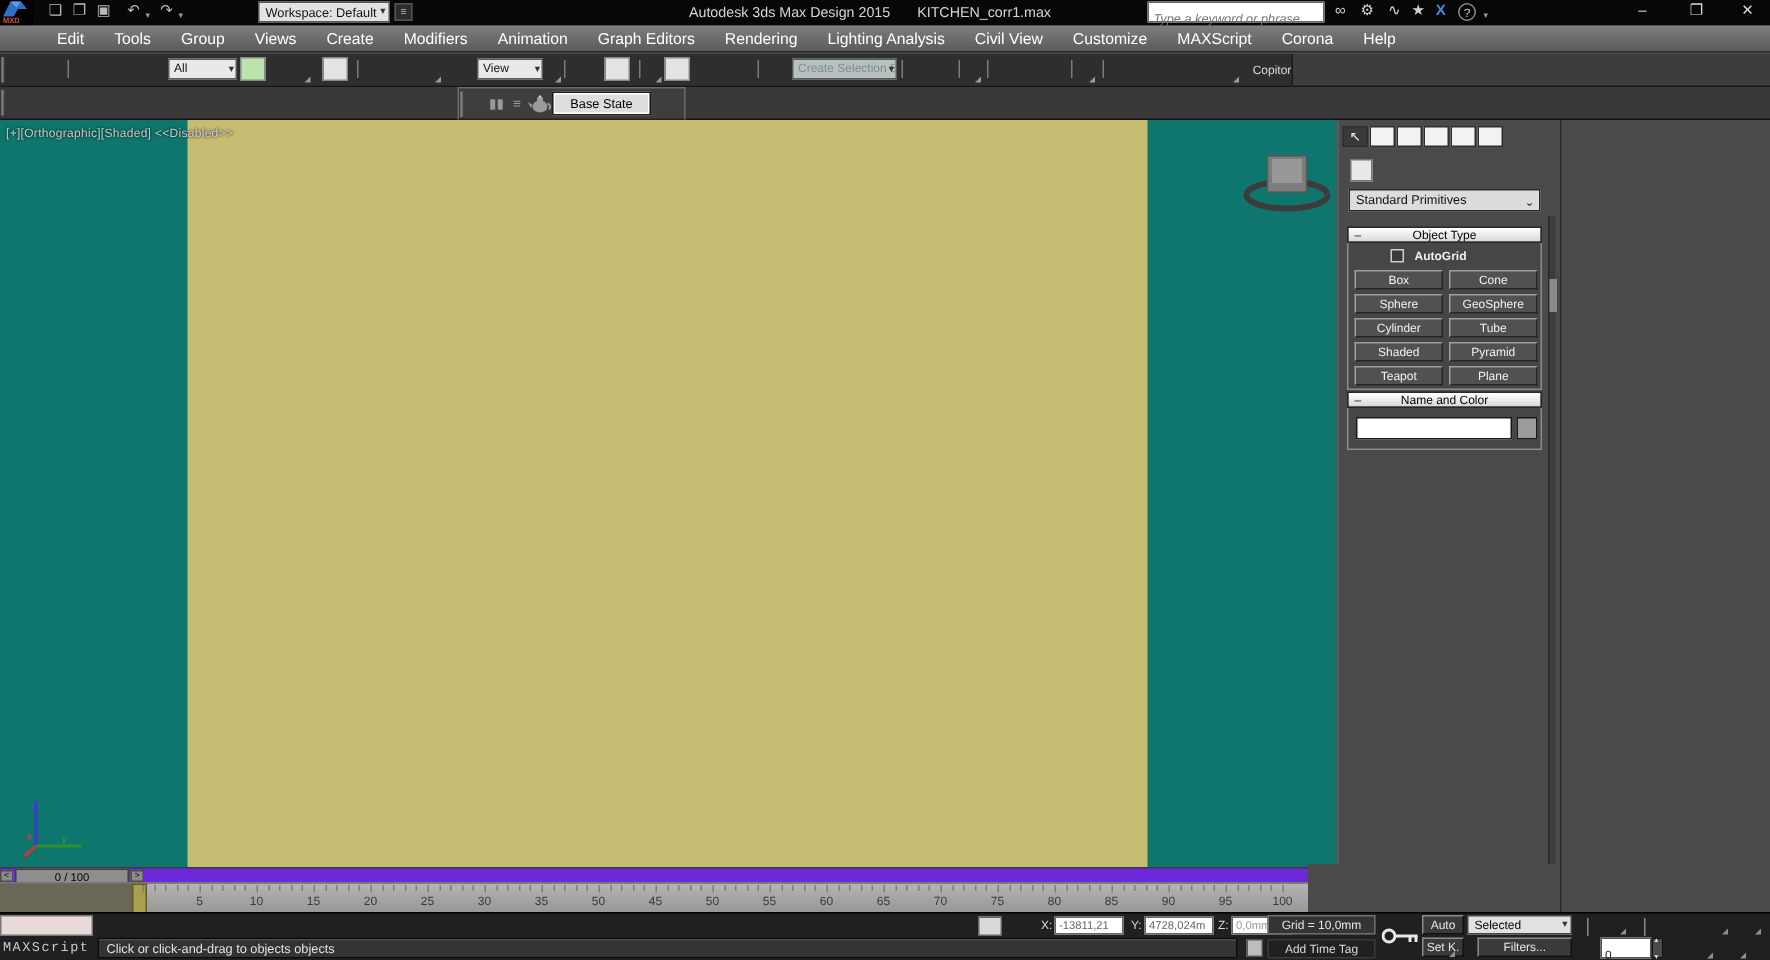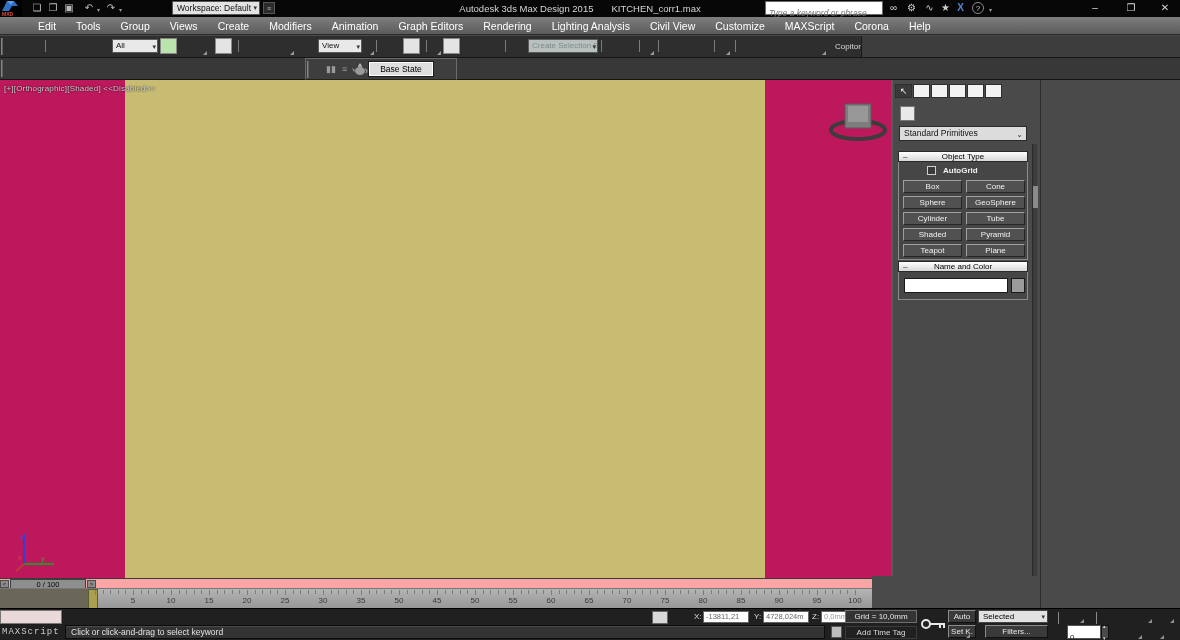--- a/index.html
+++ b/index.html
@@ -46,21 +46,21 @@
   .copitor{position:absolute;left:800px;top:3px;width:96px;height:15px;color:#d9d9d9;font-size:8px;text-align:center;line-height:15px;}
 
   
   .toolbar2{left:0;top:57px;width:1180px;height:23px;background:#383838;border-top:1px solid #161616;border-bottom:1px solid #141414;}
   .t2-panel{position:absolute;left:305px;top:0;width:152px;height:22px;background:#3e3e3e;border:1px solid #6a6a6a;border-bottom-color:#222;}
   .basestate-btn{position:absolute;left:62px;top:2px;width:66px;height:16px;background:#dedede;border:1px solid #1c1c1c;
                  box-shadow:inset 0 0 0 1px #fff;color:#000;font-size:8.5px;text-align:center;line-height:15px;}
   .t2-icon{position:absolute;top:4px;color:#9a9a9a;font-size:9px;line-height:13px;}
 
   
-  .viewport{left:0;top:80px;width:891px;height:498px;background:#be185d;}
+  .viewport{left:0;top:80px;width:891px;height:498px;background:#0f766e;}
   .vp-plane{position:absolute;left:125px;top:0;width:640px;height:498px;background:#c8bc72;}
   .vp-label{position:absolute;left:4px;top:4px;color:#c9c9c9;font-size:8px;letter-spacing:.2px;text-shadow:0 0 2px #000;}
   .vp-divider{left:891px;top:80px;width:2px;height:528px;background:#5a5a5a;}
 
   
   .cpanel{left:893px;top:80px;width:147px;height:528px;background:#4a4a4a;}
   .cp-tabs{position:absolute;left:2px;top:4px;height:14px;display:flex;gap:1px;}
   .cp-tab{width:17px;height:14px;background:#f2f2f2;border:1px solid #2e2e2e;}
   .cp-tab.selected{background:#3a3a3a;color:#f0f0f0;font-size:9px;line-height:12px;text-align:center;}
   .cp-cat{position:absolute;left:7px;top:26px;width:15px;height:15px;background:#e8e8e8;border:1px solid #777;}
@@ -77,21 +77,21 @@
   .ot-grid{position:absolute;left:4px;top:18px;width:122px;display:grid;grid-template-columns:1fr 1fr;gap:3px 4px;}
   .ot-btn{height:13px;background:#515151;border:1px solid #9e9e9e;border-bottom-color:#262626;border-right-color:#262626;
           color:#f2f2f2;font-size:8px;line-height:11px;text-align:center;font-family:"Liberation Sans",sans-serif;padding:0;}
   .name-input{position:absolute;left:5px;top:6px;width:104px;height:15px;background:#fff;border:1px solid #1a1a1a;}
   .color-swatch{position:absolute;left:112px;top:6px;width:14px;height:15px;background:#9b9b9b;border:1px solid #1a1a1a;}
   .cp-scroll{position:absolute;left:139px;top:64px;width:5px;height:460px;background:#3c3c3c;border-left:1px solid #2a2a2a;}
   .cp-scroll .thumb{position:absolute;left:0;top:42px;width:5px;height:22px;background:#8a8a8a;}
   .right-fill-area{left:1040px;top:80px;width:140px;height:528px;background:#4a4a4a;border-left:1px solid #2b2b2b;}
 
   
-  .timeslider{left:0;top:578px;width:872px;height:10px;background:#fca5a5;border-top:1px solid #3a3a3a;}
+  .timeslider{left:0;top:578px;width:872px;height:10px;background:#6d28d9;border-top:1px solid #3a3a3a;}
   .ts-arrow{position:absolute;top:1px;width:9px;height:8px;background:#8b8b8b;border:1px solid #4d4d4d;font-size:6px;line-height:7px;text-align:center;color:#111;}
   .ts-btn{position:absolute;left:10px;top:0;width:76px;height:10px;background:#8e8e8e;border:1px solid #3f3f3f;
           font-size:7.5px;color:#000;text-align:center;line-height:9px;}
   .trackbar{left:0;top:588px;width:872px;height:20px;background:linear-gradient(#b4b4b4,#979797);border-top:1px solid #777;}
   .tb-darkzone{position:absolute;left:0;top:0;width:88px;height:20px;background:#6b6758;}
   .tb-thumb{position:absolute;left:88px;top:0;width:10px;height:20px;background:#a8a050;border:1px solid #5e5a2e;}
   .tb-tick{position:absolute;top:1px;width:1px;height:4px;background:#7c7c7c;}
   .tb-num{position:absolute;top:7px;transform:translateX(-50%);font-size:8px;color:#3a3a3a;}
   .tl-fill{left:872px;top:576px;width:168px;height:32px;background:#4a4a4a;}
 
@@ -449,21 +449,21 @@
       <div class="tb-num" style="left: 817px;">95</div>
       <div class="tb-num" style="left: 855px;">100</div>
     </div>
   <div class="abs tl-fill"></div>
 
   <div class="abs statusbar">
     <div class="ms-mini"></div>
     <div class="ms-label">MAXScript</div>
 
     <div class="sb-field" style="left:65px;top:16px;width:760px;height:14px">
-      <span>Click or click-and-drag to select keyword</span>
+      <span>Click or click-and-drag to objects objects</span>
     </div>
 
     <div class="lock-btn"></div>
 
     <span class="coord-lbl" style="left:694px">X:</span>
     <div class="coord-fld" style="left:703px">-13811,21</div>
     <span class="coord-lbl" style="left:754px">Y:</span>
     <div class="coord-fld" style="left:763px">4728,024m</div>
     <span class="coord-lbl" style="left:812px">Z:</span>
     <div class="coord-fld" style="left:821px;width:40px;color:#9a9a9a">0,0mm</div>

